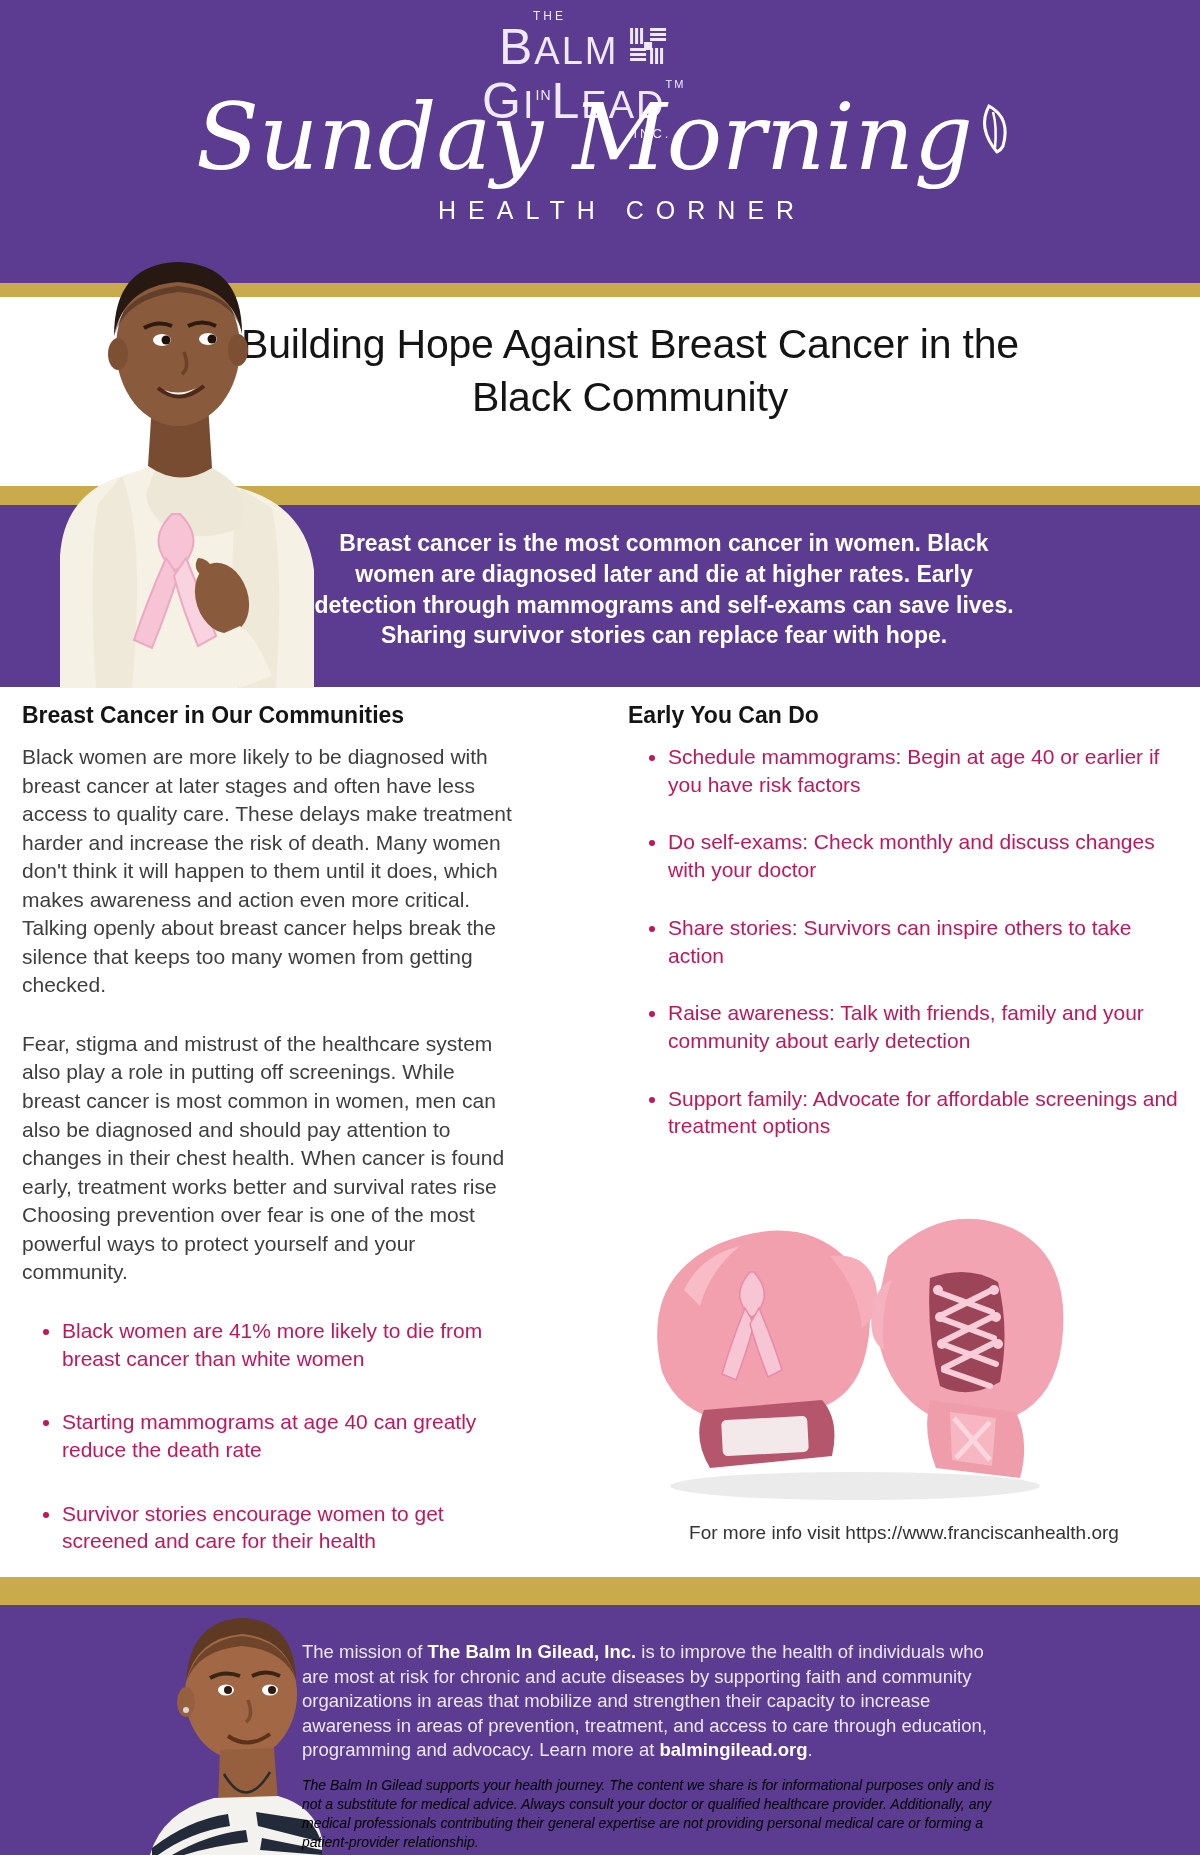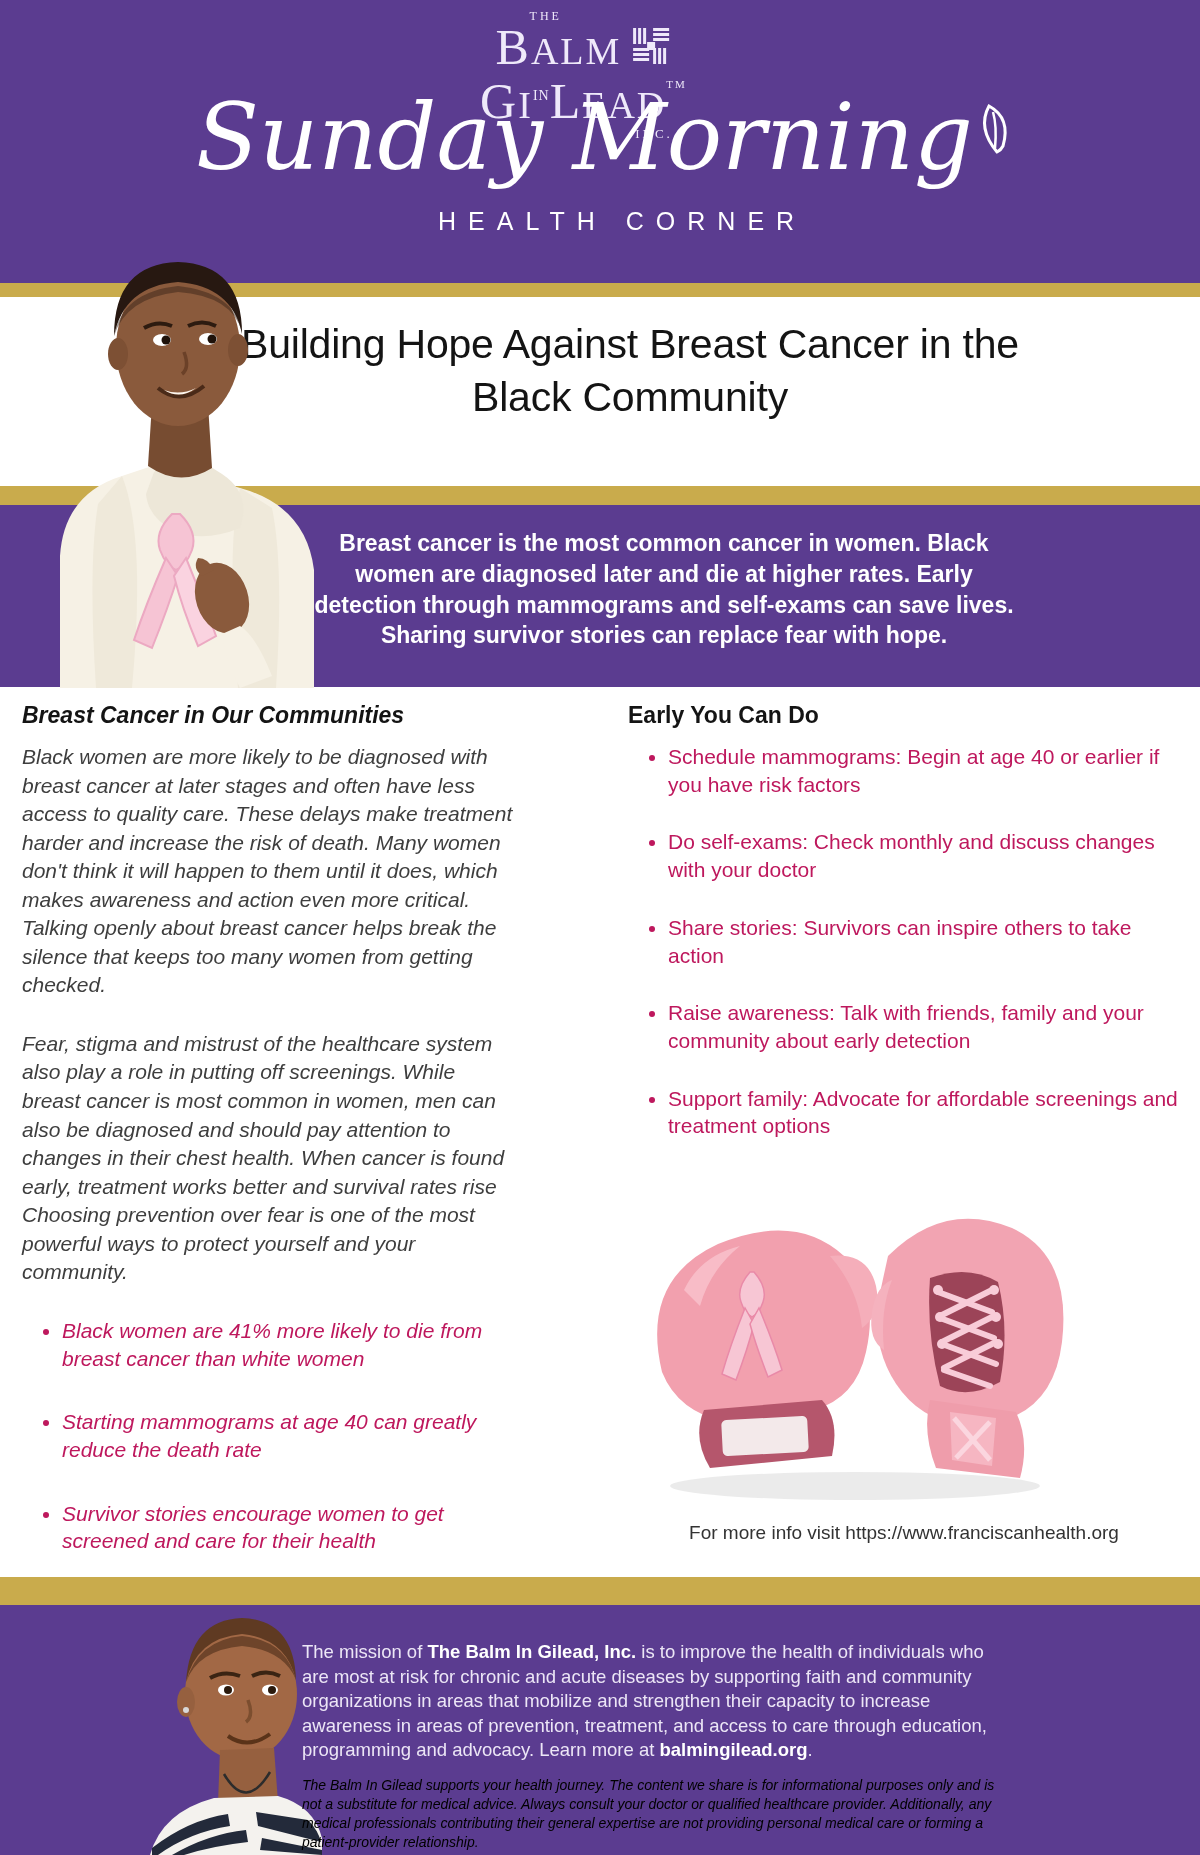--- a/index.html
+++ b/index.html
@@ -9,47 +9,47 @@
 
   
   .band-purple-top { position:absolute; left:0; top:0; width:1200px; height:283px; background:#5b3c90; }
   .gold-bar-1 { position:absolute; left:0; top:283px; width:1200px; height:14px; background:#c9ab4c; }
   .gold-bar-2 { position:absolute; left:0; top:486px; width:1200px; height:19px; background:#c9ab4c; }
   .band-purple-mid { position:absolute; left:0; top:505px; width:1200px; height:182px; background:#5b3c90; }
   .gold-bar-3 { position:absolute; left:0; top:1577px; width:1200px; height:28px; background:#c9ab4c; }
   .band-purple-footer { position:absolute; left:0; top:1605px; width:1200px; height:250px; background:#5b3c90; }
 
   
-  .logo { position:absolute; left:50%; transform:translateX(-58%); top:22px; color:#efe9fa; text-align:center; font-family:Liberation Serif, serif; line-height:1; }
+  .logo { position:absolute; left:50%; transform:translateX(-58%); top:22px; color:#efe9fa; text-align:center; font-family:Liberation Sans, sans-serif; line-height:1; }
   .logo-row1 { display:flex; align-items:flex-end; justify-content:center; gap:10px; }
   .logo-balm { position:relative; font-size:38px; letter-spacing:2px; }
   .logo-balm .cap { font-size:50px; }
   .logo-the { position:absolute; top:-12px; left:34px; font-size:12px; letter-spacing:3px; }
   .logo-weave { margin-bottom:6px; }
   .logo-row2 { position:relative; margin-top:4px; font-size:38px; letter-spacing:2px; }
   .logo-row2 .cap { font-size:50px; }
   .logo-in { font-size:14px; vertical-align:18px; letter-spacing:1px; }
   .logo-tm { font-size:11px; vertical-align:30px; }
   .logo-inc { margin-top:1px; text-align:right; font-size:13px; letter-spacing:3px; padding-right:14px; }
 
   .script-title { position:absolute; left:50%; transform:translateX(-52%); top:84px; font-family:"DejaVu Serif", serif; font-style:italic; font-size:92px; color:#ffffff; white-space:nowrap; z-index:2; }
   .leaf-icon { position:absolute; right:-46px; top:6px; }
-  .health-corner { position:absolute; left:50%; transform:translateX(-44%); top:207px; color:#ffffff; font-size:25px; letter-spacing:12px; font-weight:400; z-index:3; white-space:nowrap; }
+  .health-corner { position:absolute; left:50%; transform:translateX(-44%); top:196px; color:#ffffff; font-size:25px; letter-spacing:12px; font-weight:400; z-index:3; white-space:nowrap; }
 
   
   .hero-photo { position:absolute; left:26px; top:236px; z-index:6; }
 
   
   .page-title { position:absolute; left:230px; top:318px; width:800px; text-align:center; font-size:41px; line-height:1.3; color:#141414; font-weight:500; letter-spacing:-0.2px; }
 
   
   .intro-text { position:absolute; left:305px; top:528px; width:718px; text-align:center; color:#ffffff; font-weight:700; font-size:23px; line-height:1.34; z-index:4; }
 
   
-  .col-left { position:absolute; left:22px; top:702px; width:492px;font-style:italic; }
+  .col-left { position:absolute; left:22px; top:702px; width:492px; }
   .col-right { position:absolute; left:628px; top:702px; width:552px; }
   .section-heading { font-size:23px; font-weight:700; color:#141414; margin-bottom:14px; }
   .body-para { font-size:21px; color:#3e3e3e; line-height:1.36; margin-bottom:30px; }
   .why-heading { margin-top:34px; }
   ul.bullets { list-style:disc outside; padding-left:40px; margin-top:8px; }
   ul.bullets li { font-size:21px; color:#be185d; line-height:1.32; margin-bottom:36px; }
   ul.bullets.tight { margin-top:10px; }
   ul.bullets.tight li { margin-bottom:30px; }
 
   .gloves-wrap { position:absolute; left:600px; top:1160px; z-index:1; }

